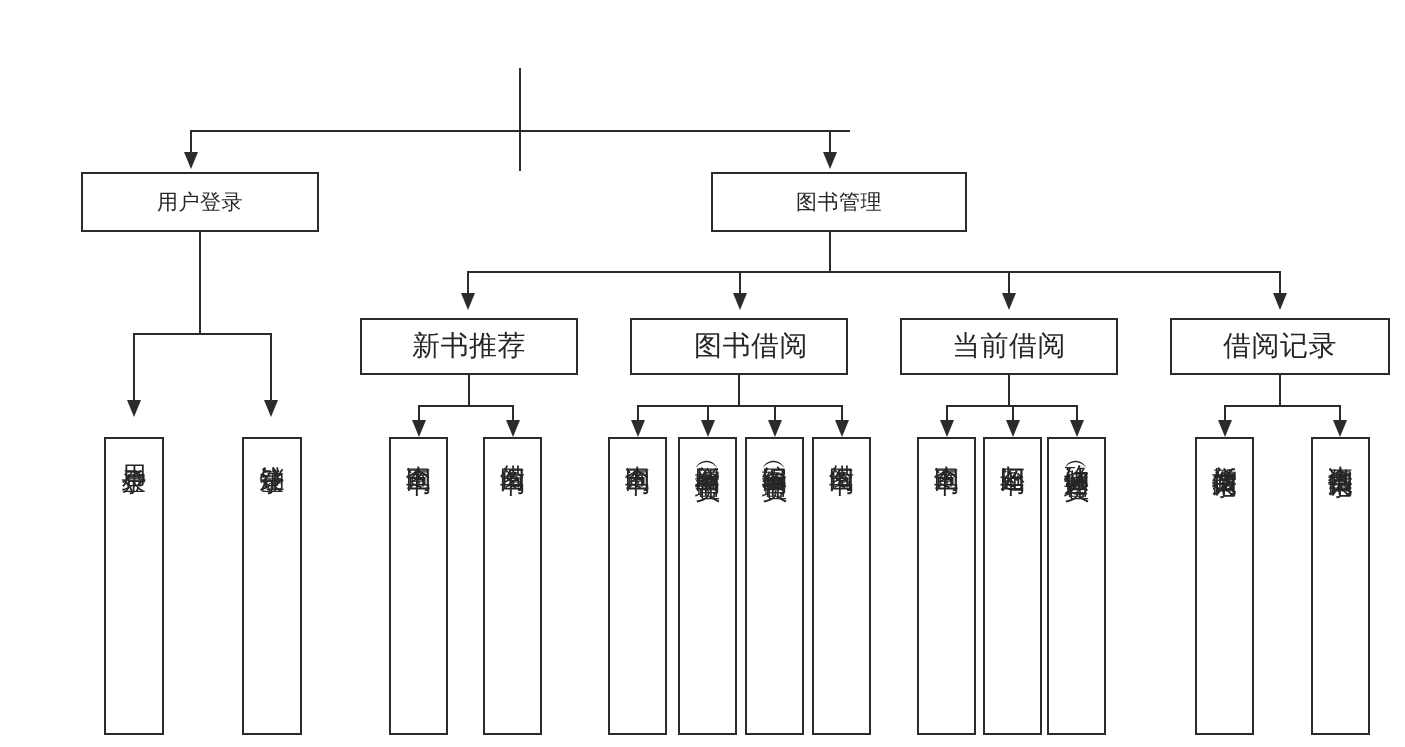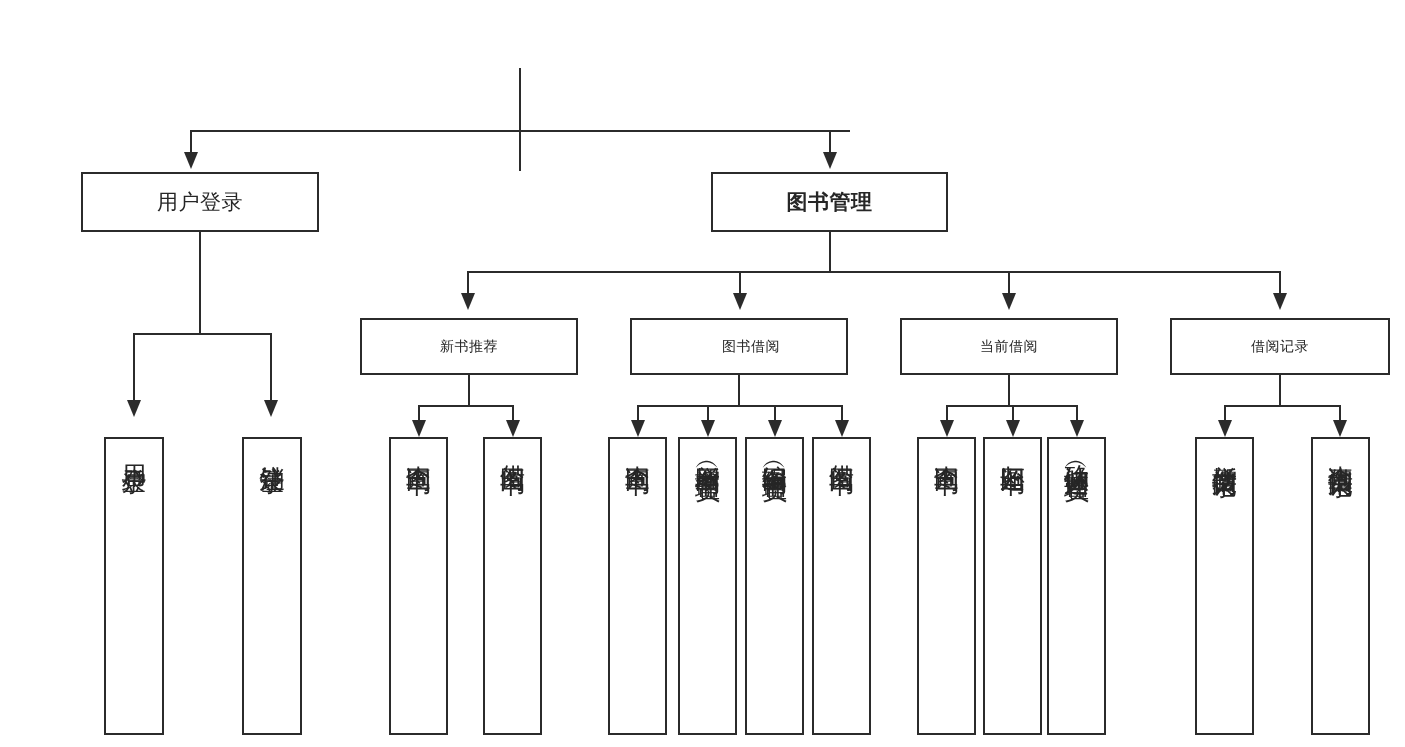--- a/index.html
+++ b/index.html
@@ -32,21 +32,21 @@
   }
   .node-label {
     color: #262626;
     font-size: 21px;
     letter-spacing: 0.5px;
     white-space: nowrap;
     line-height: 1.1;
   }
   .node.root .node-label { font-size: 22px; }
   .node.lvl2 .node-label { font-size: 21px; }
-  .node.lvl3 .node-label { font-size: 14px; text-align: center; }
+  .node.lvl3 .node-label { font-size: 28px; text-align: center; }
 
   
   .node.leaf {
     display: block;
     padding-top: 6px;
   }
   .node.leaf .node-label {
     display: block;
     writing-mode: vertical-rl;
     text-orientation: upright;
@@ -95,21 +95,21 @@
   <div class="seg h" style="left:190px; top:130px; width:660px;"></div>
   <div class="seg v" style="left:190px; top:130px; height:26px;"></div>
   <div class="seg v" style="left:829px; top:130px; height:26px;"></div>
   <div class="arrow" style="left:184px; top:152px;"></div>
   <div class="arrow" style="left:823px; top:152px;"></div>
 
   <div class="node lvl2" style="left:81px; top:172px; width:238px; height:60px;">
     <span class="node-label">用户登录</span>
   </div>
 
-  <div class="node lvl2" style="left:711px; top:172px; width:237px; height:60px;font-weight:bold;">
+  <div class="node lvl2" style="left:711px; top:172px; width:256px; height:60px;">
     <span class="node-label">图书管理</span>
   </div>
 
   <div class="seg v" style="left:199px; top:232px; height:101px;"></div>
   <div class="seg h" style="left:133px; top:333px; width:139px;"></div>
   <div class="seg v" style="left:133px; top:333px; height:70px;"></div>
   <div class="seg v" style="left:270px; top:333px; height:70px;"></div>
   <div class="arrow" style="left:127px; top:400px;"></div>
   <div class="arrow" style="left:264px; top:400px;"></div>
 

